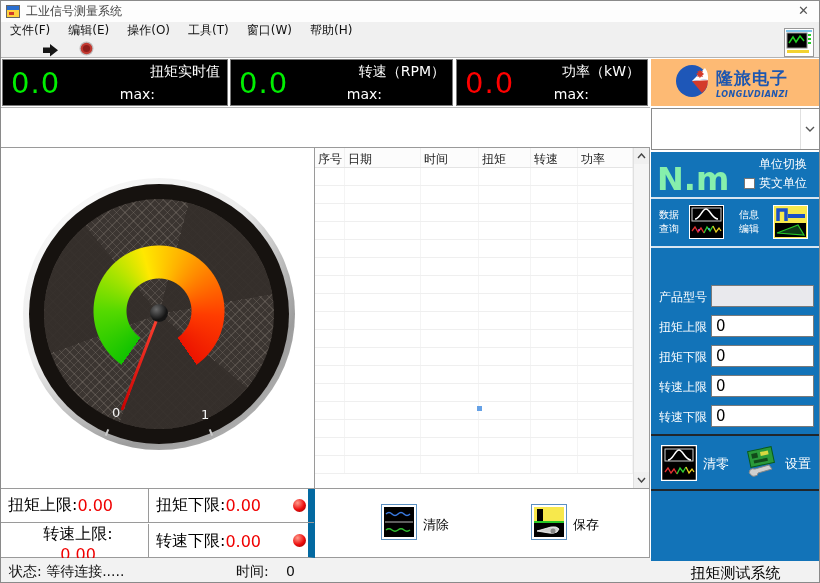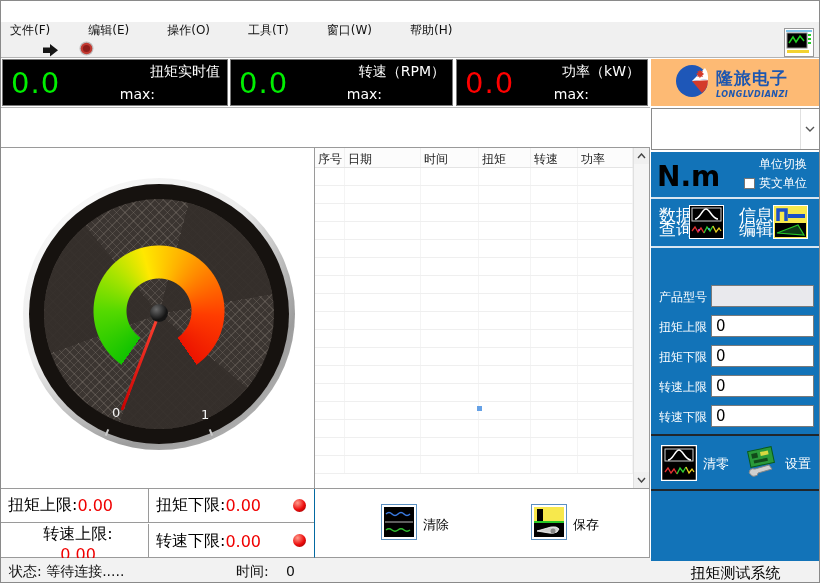--- a/index.html
+++ b/index.html
@@ -9,21 +9,21 @@
 
   
   .titlebar { position:absolute; left:0; top:0; width:100%; height:21px; background:#fdfdfd; display:flex; align-items:center; padding:0 5px; }
   .appicon { width:14px; height:13px; background:#ffd23e; border:1px solid #666; position:relative; }
   .appicon:before { content:""; position:absolute; left:0; top:0; right:0; height:4px; background:#2a6fd0; }
   .appicon:after { content:""; position:absolute; left:2px; bottom:2px; width:5px; height:3px; background:#d03a2a; }
   .apptitle { font-size:12px; color:#444; margin-left:6px; }
   .closebtn { position:absolute; right:10px; top:2px; font-size:13px; color:#555; cursor:default; }
 
   
-  .menubar { position:absolute; left:0; top:21px; width:100%; height:17px; background:#f0f0f0; display:flex; align-items:center;gap:20px; }
+  .menubar { position:absolute; left:0; top:21px; width:100%; height:17px; background:#f0f0f0; display:flex; align-items:center; }
   .menuitem { font-size:12px; color:#111; padding:0 9px; }
 
   
   .toolbar { position:absolute; left:0; top:38px; width:100%; height:19px; background:#f0f0f0; border-bottom:1px solid #b4b4b4; }
   .runbtn { position:absolute; left:42px; top:3px; }
   .stopbtn { position:absolute; left:78px; top:2px; }
   .cornericon { position:absolute; right:5px; top:-11px; width:30px; height:29px; background:#fff; border:1px solid #999; display:flex; align-items:center; justify-content:center; z-index:5; }
 
   
   .meter { position:absolute; top:58px; height:47px; background:#000; border:1px solid #7a7a7a; }
@@ -83,47 +83,47 @@
   .tcell { border-right:1px solid #f4f4f4; height:100%; }
   .vscroll { position:absolute; right:0; top:0; width:16px; height:100%; background:#f5f5f5; border-left:1px solid #e0e0e0; }
   .sarrow { position:absolute; left:0; width:100%; height:16px; background:#f0f0f0; display:flex; align-items:center; justify-content:center; }
   .sup { top:0; } .sdown { bottom:0; }
   .artifact { position:absolute; left:162px; top:258px; width:5px; height:5px; background:#4a90e2; opacity:0.85; }
 
   
   .rightpanel { position:absolute; left:650px; top:151px; width:169px; height:409px; background:#1273b8; }
   .sec { position:relative; width:100%; }
   .sec-unit { height:45px; }
-  .unitval { position:absolute; left:6px; top:8px; font-size:28px; font-weight:bold; color:#000000; }
+  .unitval { position:absolute; left:6px; top:8px; font-size:32px; font-weight:bold; color:#86efac; }
   .unitswitch { position:absolute; right:13px; top:4px; font-size:12px; color:#fff; }
   .cbrow { position:absolute; right:13px; top:23px; display:flex; align-items:center; }
   .cbox { width:11px; height:11px; background:#fff; border:1px solid #777; margin-right:4px; }
   .cblabel { font-size:12px; color:#fff; }
   .div-light { height:2px; background:#d9e6f1; }
   .div-dark { height:2px; background:#20262b; }
   .sec-qe { height:47px; }
-  .qelabel { position:absolute; font-size:17px; color:#fff; line-height:14px; text-align:right; }
+  .qelabel { position:absolute; font-size:10px; color:#fff; line-height:14px; text-align:right; }
   .ql { left:8px; top:9px; } .el { left:88px; top:9px; }
   .qeicon { position:absolute; top:6px; width:35px; height:34px; }
   .qi { left:38px; } .ei { left:122px; }
   .sec-form { height:186px; }
   .frow { position:absolute; left:0; width:100%; height:22px; }
   .flabel { position:absolute; left:0; width:56px; text-align:right; top:4px; font-size:12px; color:#fff; }
   .ffield { position:absolute; left:60px; top:0; width:103px; height:22px; background:#fff; border:1px solid #7a7a7a; font-size:15px; color:#000; padding:1px 0 0 4px; }
   .ffield.disabled { background:#e9e9ed; }
   .fselect .selarr { position:absolute; right:1px; top:1px; width:18px; height:18px; border-left:1px solid #cfcfcf; background:#f4f4f4; display:flex; align-items:center; justify-content:center; }
   .sec-actions { height:53px; }
   .actlabel { position:absolute; font-size:13px; color:#fff; top:19px; }
   .zl { left:52px; } .sl { right:9px; }
   .acticon { position:absolute; top:9px; }
   .zi { left:10px; width:36px; height:36px; } .si { left:92px; width:36px; height:36px; }
   .sec-empty { height:72px; }
 
   
-  .limits { position:absolute; left:0; top:488px; width:314px; height:69px; background:#fff; border-right:1px solid #0369a1; border-bottom:1px solid #9a9a9a; }
+  .limits { position:absolute; left:0; top:488px; width:314px; height:69px; background:#fff; border-right:7px solid #0369a1; border-bottom:1px solid #9a9a9a; }
   .lcell { position:absolute; height:34px; display:flex; align-items:center; padding-left:7px; }
   .lc0 { left:0; top:0; width:148px; border-right:1px solid #9a9a9a; border-bottom:1px solid #9a9a9a; }
   .lc1 { left:148px; top:0; width:165px; border-bottom:1px solid #9a9a9a; }
   .lc2 { left:0; top:35px; width:148px; border-right:1px solid #9a9a9a;flex-direction:column; }
   .lc3 { left:148px; top:35px; width:165px; }
   .llabel { font-size:16px; color:#000; white-space:nowrap; }
   .lvalue { font-size:16px; color:#f00000; white-space:nowrap; }
   .led { position:absolute; right:8px; top:10px; width:13px; height:13px; border-radius:50%;
     background:radial-gradient(circle at 35% 30%, #ff9a8a, #ec0c0c 55%, #7c0000); }
 
@@ -139,20 +139,25 @@
   .stattext { position:absolute; left:8px; top:5px; font-size:14px; color:#111; }
   .timelbl { position:absolute; left:235px; top:5px; font-size:14px; color:#111; }
   .timeval { position:absolute; left:285px; top:5px; font-size:14px; color:#111; }
   .sysname { position:absolute; left:650px; top:560px; width:169px; height:23px; background:#f2f2f2; font-size:15px; color:#000; text-align:center; padding-top:3px; }
 </style>
 </head>
 <body>
 
 <div id="app">
 
+  <div class="titlebar">
+    <div class="appicon"></div>
+    <div class="apptitle">工业信号测量系统</div>
+    <div class="closebtn">✕</div>
+  </div>
 
   <div class="menubar">
     <span class="menuitem">文件(F)</span>
     <span class="menuitem">编辑(E)</span>
     <span class="menuitem">操作(O)</span>
     <span class="menuitem">工具(T)</span>
     <span class="menuitem">窗口(W)</span>
     <span class="menuitem">帮助(H)</span>
   </div>
 

